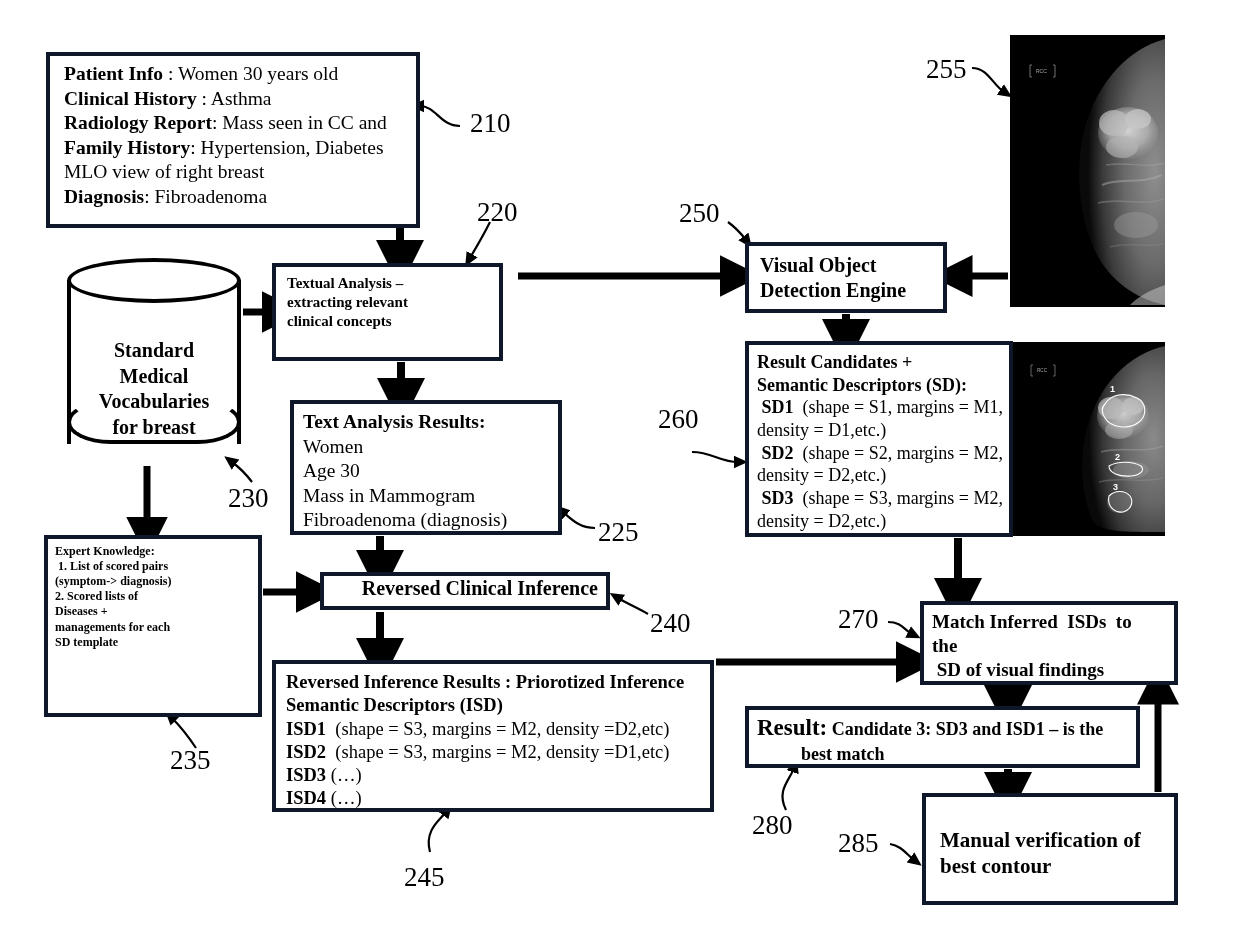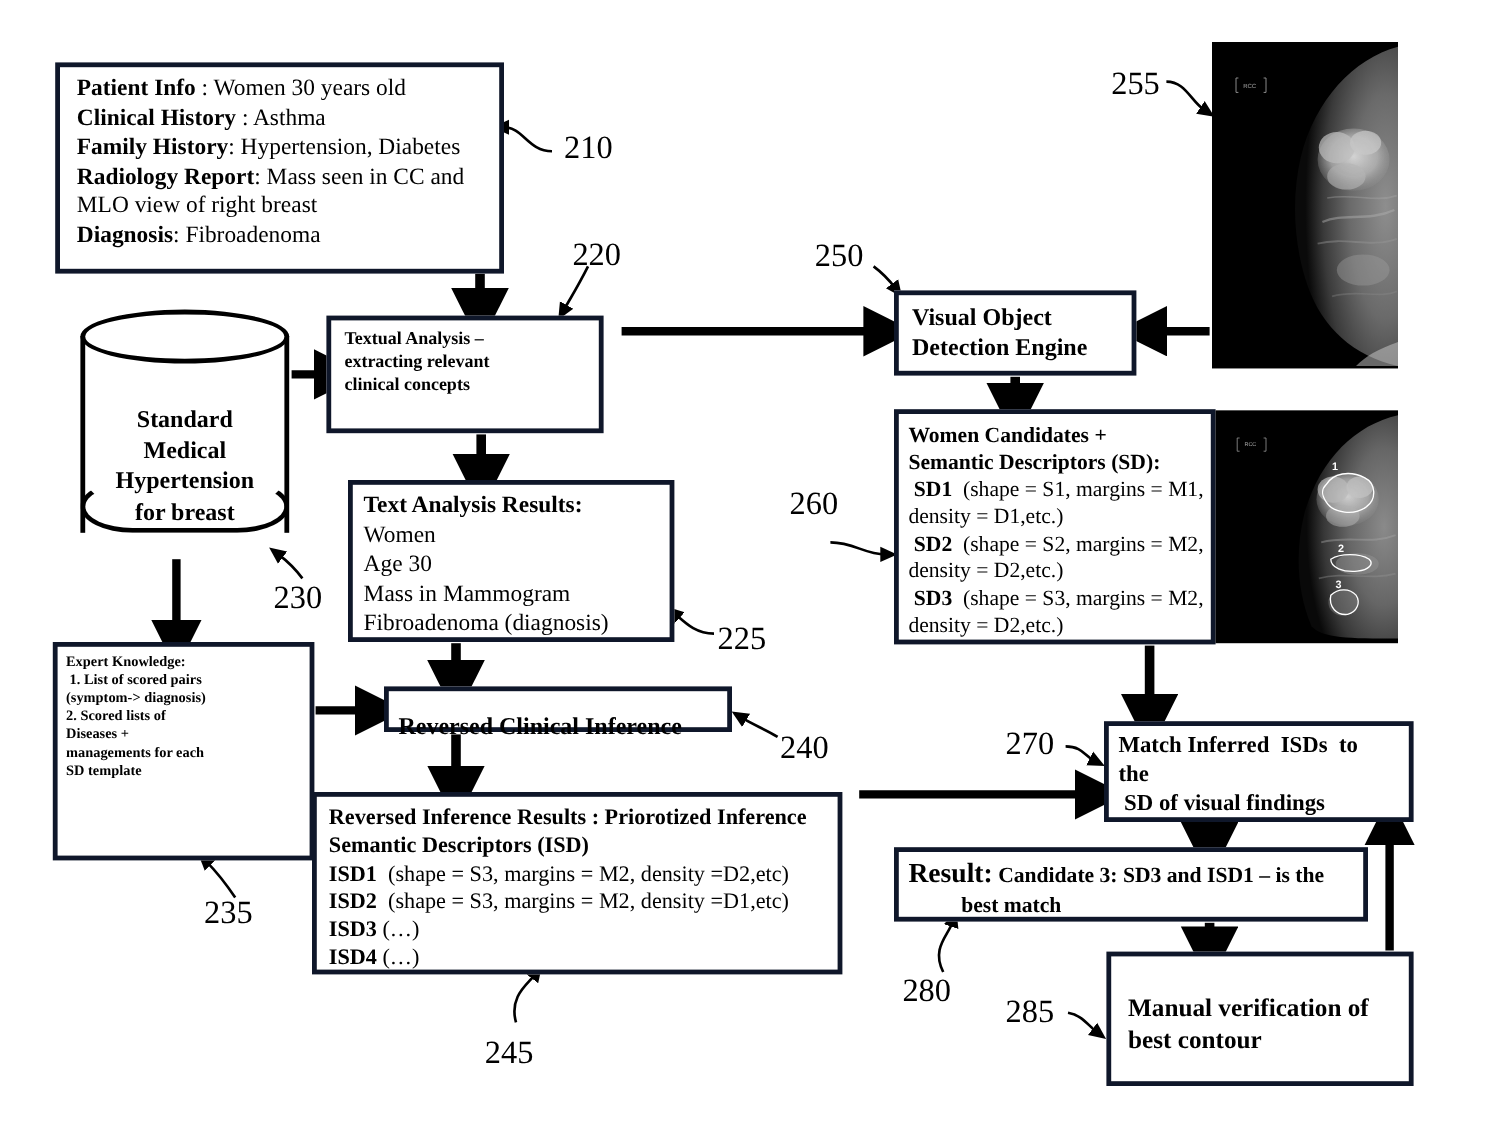--- a/index.html
+++ b/index.html
@@ -56,24 +56,24 @@
 
   
   #text-results{left:290px;top:400px;width:272px;height:135px;font-size:19.5px;}
 
   
   #expert-knowledge{left:44px;top:535px;width:218px;height:182px;font-size:12px;font-weight:bold;}
   #expert-knowledge .pad{padding:5px 7px;}
 
   
   #reversed-inference{left:320px;top:572px;width:290px;height:38px;font-size:20px;font-weight:bold;}
-  #reversed-inference .pad{padding:18px 8px;text-align:left;}
-
-  
-  #inference-results{left:260px;top:660px;width:442px;height:152px;font-size:18.5px;}
+  #reversed-inference .pad{padding:0 8px;text-align:right;}
+
+  
+  #inference-results{left:272px;top:660px;width:442px;height:152px;font-size:18.5px;}
   #inference-results .pad{padding:7px 10px;}
 
   
   #vod-engine{left:745px;top:242px;width:202px;height:71px;font-size:20px;font-weight:bold;}
   #vod-engine .pad{padding:7px 11px;}
 
   
   #visual-candidates{left:745px;top:341px;width:268px;height:196px;font-size:18px;}
   #visual-candidates .pad{padding:6px 8px;}
 
@@ -189,35 +189,35 @@
       <path d="M888,622 C902,622 904,630 912,634" marker-end="url(#ahs)"></path>
       <path d="M786,810 C776,790 790,780 794,768" marker-end="url(#ahs)"></path>
       <path d="M890,844 C902,846 906,854 914,860" marker-end="url(#ahs)"></path>
     </g>
   </svg>
 
   <div class="box" id="patient-info">
     <div class="pad">
       <span class="ln"><b class="b">Patient Info</b><span> : Women 30 years old</span></span>
       <span class="ln"><b class="b">Clinical History</b><span> : Asthma</span></span>
+      <span class="ln"><b class="b">Radiology Report</b><span>: Mass seen in CC and</span></span>
       <span class="ln"><b class="b">Family History</b><span>: Hypertension, Diabetes</span></span>
-      <span class="ln"><b class="b">Radiology Report</b><span>: Mass seen in CC and</span></span>
       <span class="ln"><span>MLO view of right breast</span></span>
       <span class="ln"><b class="b">Diagnosis</b><span>: Fibroadenoma</span></span>
     </div>
   </div>
 
   <div id="vocab-cyl">
     <div class="cyl-body"></div>
     <div class="cyl-bottom"></div>
     <div class="cyl-top"></div>
     <div class="cyl-text">
       <span class="ln">Standard</span>
       <span class="ln">Medical</span>
-      <span class="ln">Hypertension</span>
+      <span class="ln">Vocabularies</span>
       <span class="ln">for breast</span>
     </div>
   </div>
 
   <div class="box" id="textual-analysis">
     <div class="pad">
       <span class="ln">Textual Analysis –</span>
       <span class="ln">extracting relevant</span>
       <span class="ln">clinical concepts</span>
     </div>
@@ -262,21 +262,21 @@
 
   <div class="box" id="vod-engine">
     <div class="pad">
       <span class="ln">Visual Object</span>
       <span class="ln">Detection Engine</span>
     </div>
   </div>
 
   <div class="box" id="visual-candidates">
     <div class="pad">
-      <span class="ln b">Women Candidates +</span>
+      <span class="ln b">Result Candidates +</span>
       <span class="ln b">Semantic Descriptors (SD):</span>
       <span class="ln"><b class="b"> SD1</b><span>  (shape = S1, margins = M1,</span></span>
       <span class="ln">density = D1,etc.)</span>
       <span class="ln"><b class="b"> SD2</b><span>  (shape = S2, margins = M2,</span></span>
       <span class="ln">density = D2,etc.)</span>
       <span class="ln"><b class="b"> SD3</b><span>  (shape = S3, margins = M2,</span></span>
       <span class="ln">density = D2,etc.)</span>
     </div>
   </div>
 

